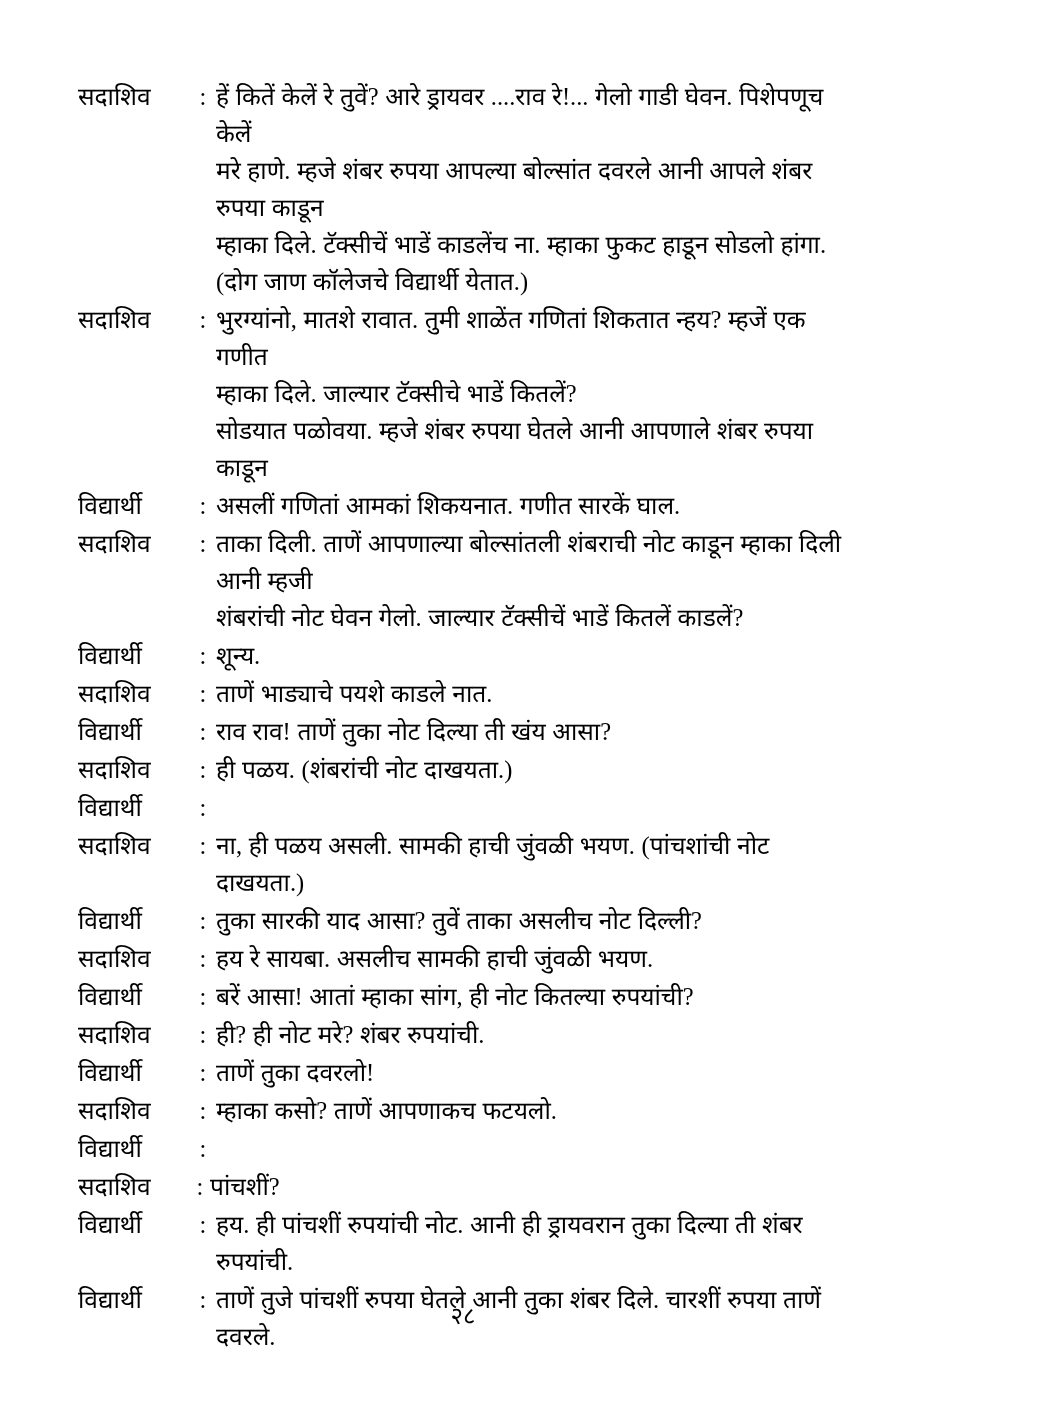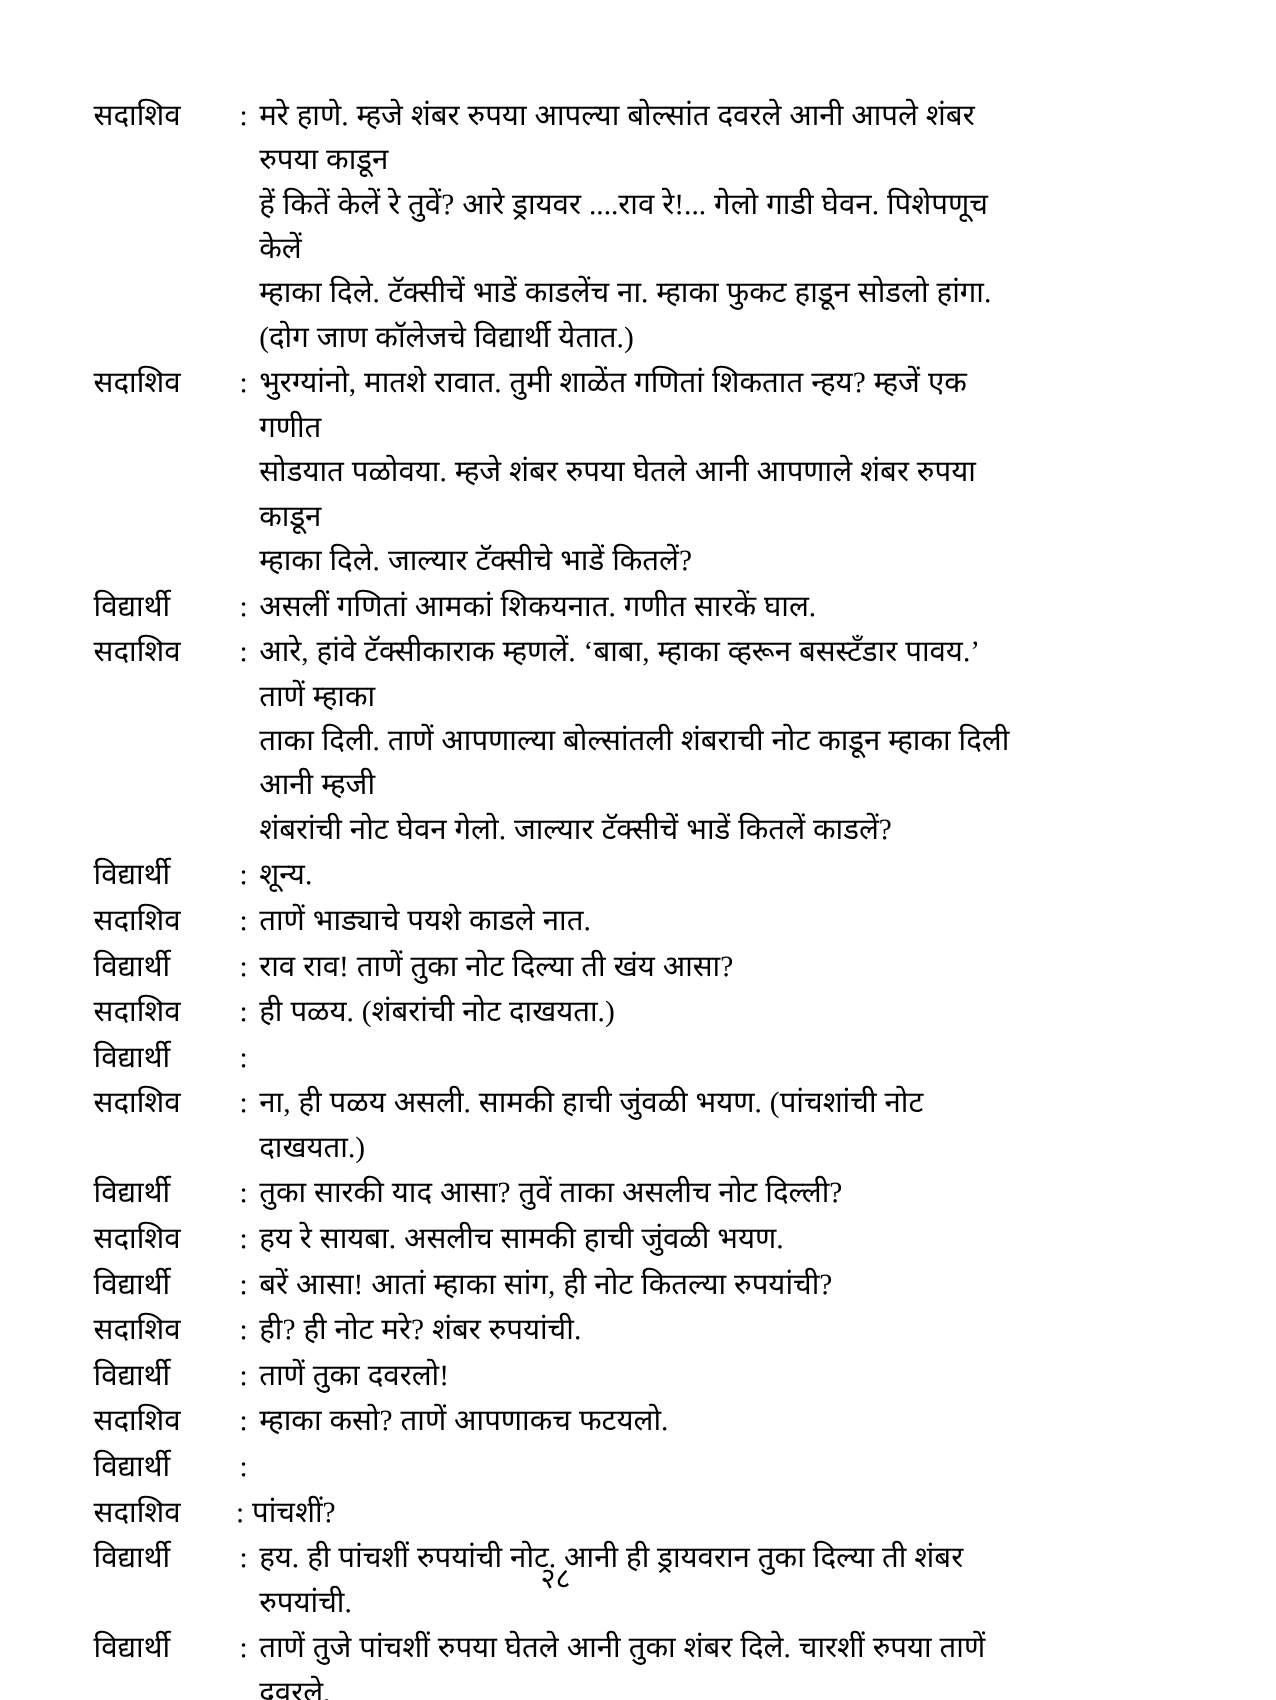--- a/index.html
+++ b/index.html
@@ -78,47 +78,46 @@
 </head>
 <body>
 
 <div class="page">
 
   <div class="script-body" id="script-body">
       <div class="dialogue-line">
         <div class="speaker-cell">सदाशिव</div>
         <div class="colon-cell">:</div>
         <div class="speech-cell">
+          <span class="para">हें कितें केलें रे तुवें? आरे ड्रायवर ....राव रे!... गेलो गाडी घेवन. पिशेपणूच केलें</span>
           <span class="para">मरे हाणे. म्हजे शंबर रुपया आपल्या बोल्सांत दवरले आनी आपले शंबर रुपया काडून</span>
-          <span class="para">हें कितें केलें रे तुवें? आरे ड्रायवर ....राव रे!... गेलो गाडी घेवन. पिशेपणूच केलें</span>
           <span class="para">म्हाका दिले. टॅक्सीचें भाडें काडलेंच ना. म्हाका फुकट हाडून सोडलो हांगा.</span>
           <span class="para">(दोग जाण कॉलेजचे विद्यार्थी येतात.)</span>
         </div>
       </div>
       <div class="dialogue-line">
         <div class="speaker-cell">सदाशिव</div>
         <div class="colon-cell">:</div>
         <div class="speech-cell">
           <span class="para">भुरग्यांनो, मातशे रावात. तुमी शाळेंत गणितां शिकतात न्हय? म्हजें एक गणीत</span>
+          <span class="para">म्हाका दिले. जाल्यार टॅक्सीचे भाडें कितलें?</span>
           <span class="para">सोडयात पळोवया. म्हजे शंबर रुपया घेतले आनी आपणाले शंबर रुपया काडून</span>
-          <span class="para">म्हाका दिले. जाल्यार टॅक्सीचे भाडें कितलें?</span>
         </div>
       </div>
       <div class="dialogue-line">
         <div class="speaker-cell">विद्यार्थी</div>
         <div class="colon-cell">:</div>
         <div class="speech-cell">
           <span class="para">असलीं गणितां आमकां शिकयनात. गणीत सारकें घाल.</span>
         </div>
       </div>
       <div class="dialogue-line">
         <div class="speaker-cell">सदाशिव</div>
         <div class="colon-cell">:</div>
         <div class="speech-cell">
-          <span class="para">आरे, हांवे टॅक्सीकाराक म्हणलें. ‘बाबा, म्हाका व्हरून बसस्टँडार पावय.’ ताणें म्हाका</span>
           <span class="para">ताका दिली. ताणें आपणाल्या बोल्सांतली शंबराची नोट काडून म्हाका दिली आनी म्हजी</span>
           <span class="para">शंबरांची नोट घेवन गेलो. जाल्यार टॅक्सीचें भाडें कितलें काडलें?</span>
         </div>
       </div>
       <div class="dialogue-line">
         <div class="speaker-cell">विद्यार्थी</div>
         <div class="colon-cell">:</div>
         <div class="speech-cell">
           <span class="para">शून्य.</span>
         </div>

